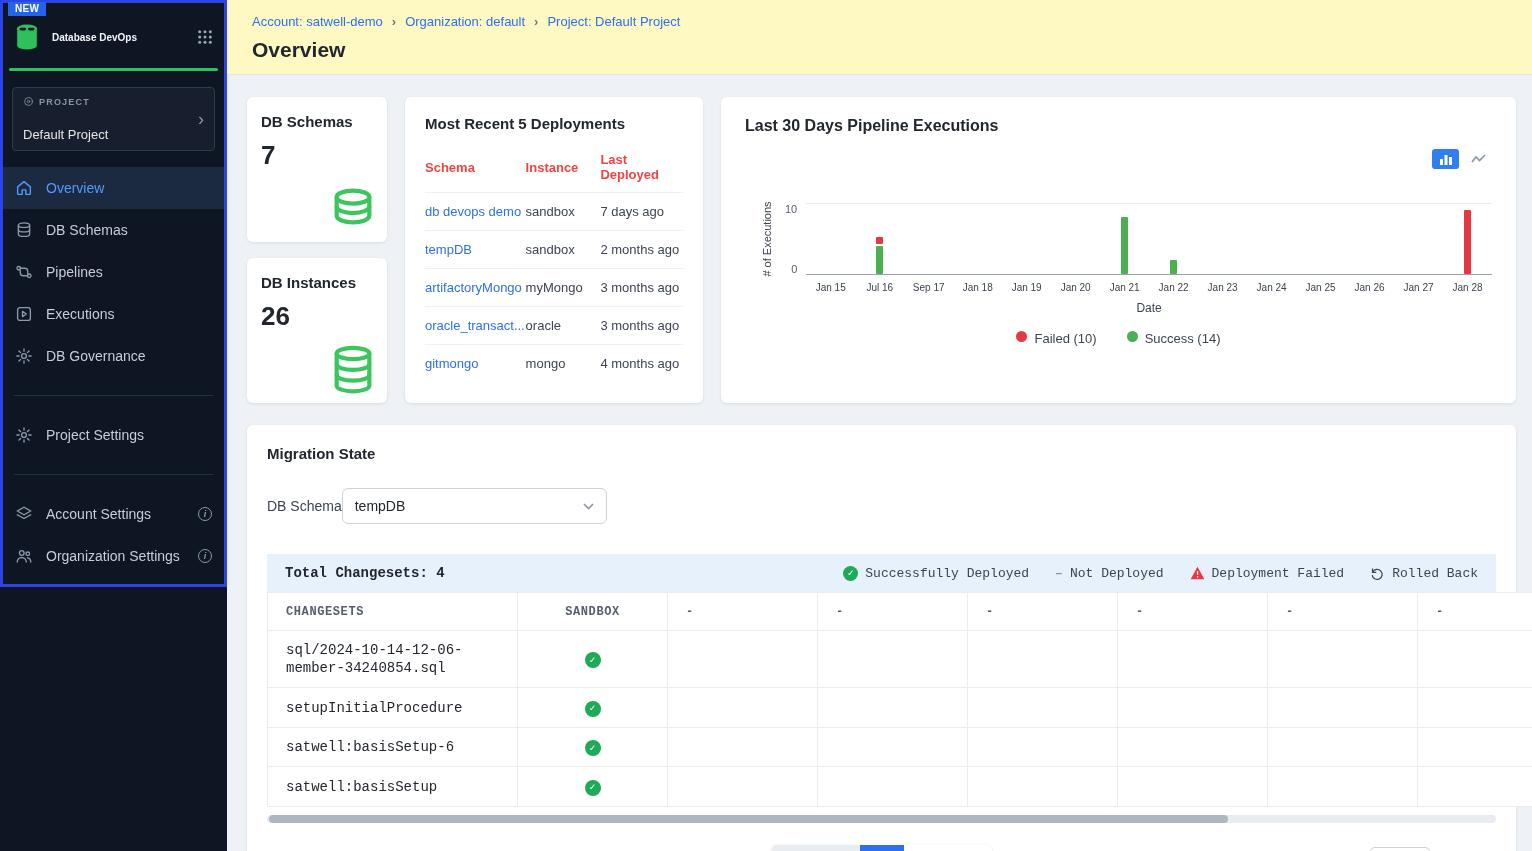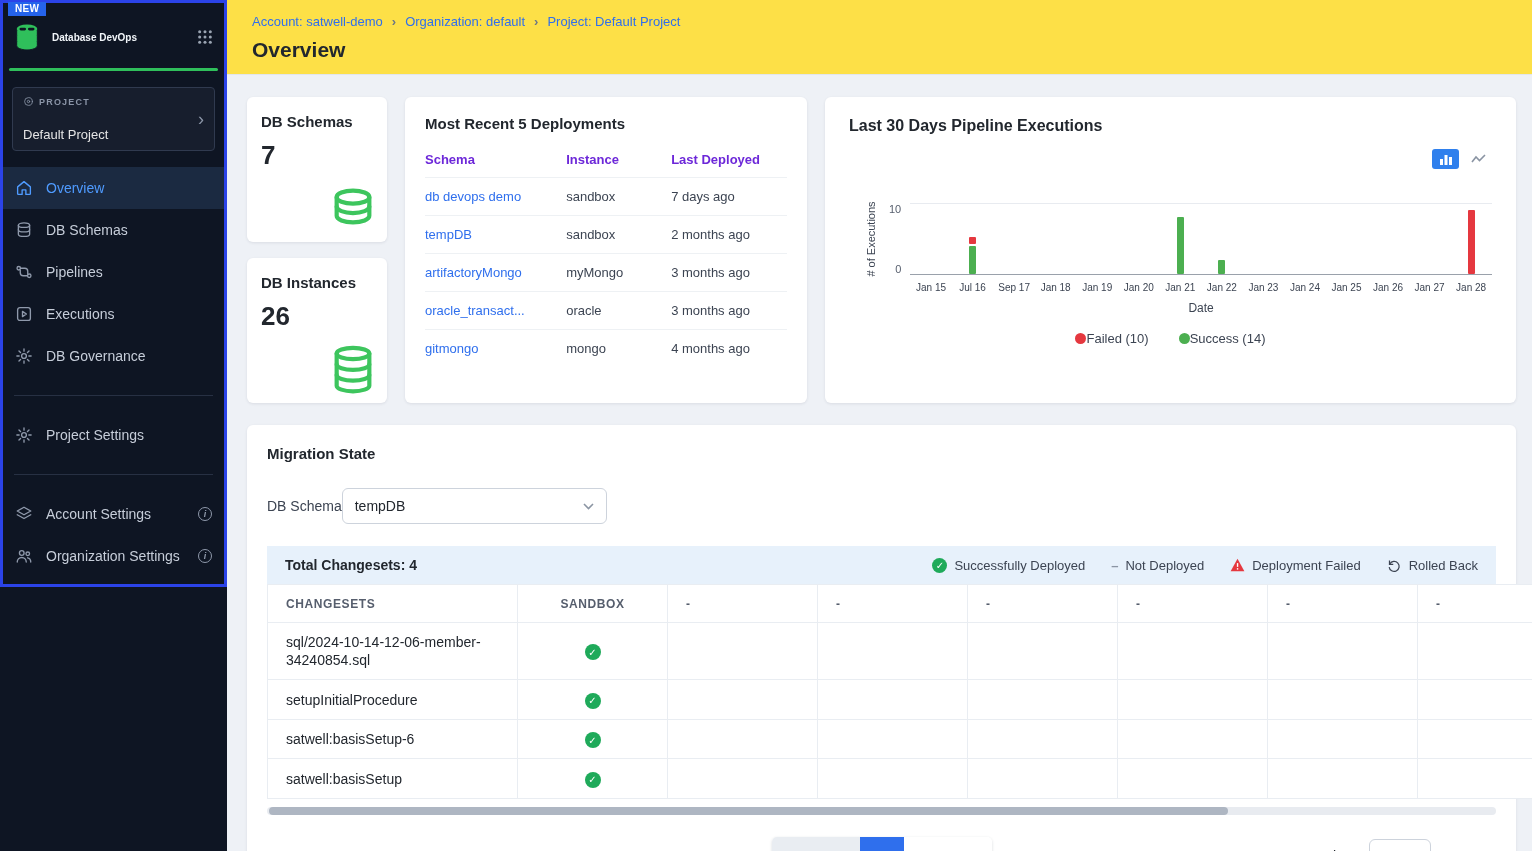--- a/index.html
+++ b/index.html
@@ -26,42 +26,42 @@
   .nav-item .nicon { width:18px; height:18px; color:#8f99ab; flex-shrink:0; }
   .nav-item.active { background:#1b2a41; color:#4f9bff; }
   .nav-item.active .nicon { color:#4f9bff; }
   .nav-divider { height:1px; background:#273043; margin:18px 14px; }
   .info-icon { margin-left:auto; width:14px; height:14px; border:1.3px solid #8f99ab; border-radius:50%; color:#8f99ab; font-size:9px; display:flex; align-items:center; justify-content:center; font-style:italic; font-weight:bold; }
 
   svg.stroke { fill:none; stroke:currentColor; stroke-width:1.8; stroke-linecap:round; stroke-linejoin:round; }
 
   
   .main { flex:1; min-width:0; display:flex; flex-direction:column; background:#eef1f6; }
-  .topbar { background:#fde047; border-bottom:1px solid #e2e6ec; padding:14px 18px 12px 25px; }
+  .topbar { background:#fef9c3; border-bottom:1px solid #e2e6ec; padding:14px 18px 12px 25px; }
   .breadcrumb { display:flex; align-items:center; gap:9px; font-size:13px; }
   .crumb { color:#2f6fed; cursor:pointer; text-decoration:none; }
   .crumb-sep { color:#6b7686; font-size:13px; font-weight:bold; }
   .page-title { font-size:21px; font-weight:bold; color:#22272e; margin-top:9px; }
 
   .content { padding:22px 16px 0 20px; flex:1; overflow:hidden; }
   .cards-row { display:flex; gap:18px; height:306px; }
   .card { background:#fff; border-radius:6px; box-shadow:0 1px 3px rgba(40,50,70,.10); }
 
   
   .stats-col { width:140px; display:flex; flex-direction:column; gap:16px; flex-shrink:0; }
   .stat-card { flex:1; padding:16px 14px; position:relative; overflow:hidden; }
   .stat-label { font-size:15px; font-weight:bold; color:#22272e; }
   .stat-value { font-size:26px; font-weight:bold; margin-top:10px; }
   .stat-icon { position:absolute; right:6px; bottom:4px; width:56px; height:56px; color:#3dc55d; }
 
   
-  .deploy-card { width:402px; padding:18px 20px; flex-shrink:0; }
+  .deploy-card { width:298px; padding:18px 20px; flex-shrink:0; }
   .card-title { font-size:15px; font-weight:bold; color:#22272e; }
   .deploy-table { width:100%; border-collapse:collapse; margin-top:12px; font-size:13px; table-layout:fixed; }
-  .deploy-table th { text-align:left; font-weight:bold; color:#6d28d9; padding:8px 0 10px; }
+  .deploy-table th { text-align:left; font-weight:bold; color:#ef4444; padding:8px 0 10px; }
   .deploy-table td { padding:11px 0; border-top:1px solid #eef1f4; color:#3c4452; white-space:nowrap; overflow:hidden; }
   .deploy-table .lnk { color:#2f6fed; cursor:pointer; }
 
   
   .chart-card { flex:1; padding:20px 24px 14px; min-width:0; display:flex; flex-direction:column; }
   .chart-head { display:flex; align-items:flex-start; }
   .chart-title { font-size:16px; font-weight:bold; }
   .chart-toggles { margin-left:auto; display:flex; gap:6px; margin-top:14px; }
   .tgl { width:27px; height:20px; border-radius:3px; display:flex; align-items:center; justify-content:center; cursor:pointer; }
   .tgl.active { background:#2f80ed; }
@@ -71,32 +71,32 @@
   .yticks { height:72px; display:flex; flex-direction:column; justify-content:space-between; align-items:flex-end; padding-right:9px; font-size:11px; color:#565e6d; flex-shrink:0; }
   .plot-col { flex:1; min-width:0; }
   .plot { height:72px; border-bottom:1.5px solid #9aa1ab; display:flex; position:relative; }
   .plot::before { content:""; position:absolute; left:0; right:0; top:0; height:1px; background:#e8ebf0; }
   .chart-col { flex:1; display:flex; flex-direction:column; justify-content:flex-end; align-items:center; gap:2px; }
   .bar { width:7px; border-radius:1px; }
   .x-labels { display:flex; margin-top:7px; }
   .x-label { flex:1; text-align:center; font-size:10px; color:#3c4452; }
   .x-title { text-align:center; font-size:12px; color:#3c4452; margin-top:8px; }
   .chart-legend { display:flex; justify-content:center; gap:30px; margin-top:16px; font-size:13px; color:#3c4452; }
-  .leg-item { display:flex; align-items:center; }
+  .leg-item { display:flex; align-items:flex-start; gap:7px; }
   .leg-dot { width:11px; height:11px; border-radius:50%; }
 
   
   .migration-card { margin-top:22px; padding:20px 0 18px; }
   .mig-title { font-size:15px; font-weight:bold; padding:0 20px; }
   .schema-row { display:flex; align-items:center; gap:0; margin:26px 20px 0; font-size:14px; color:#3c4452; }
   .select { background:#fff; border:1px solid #cdd3dc; border-radius:6px; height:36px; display:flex; align-items:center; justify-content:space-between; padding:0 12px; font-size:14px; color:#22272e; cursor:pointer; }
   .schema-select { width:265px; }
   .chev-down { color:#8b95a3; font-size:11px; }
 
-  .table-wrap { margin:22px 20px 0; }
+  .table-wrap { margin:30px 20px 0;font-family:Liberation Mono, monospace; }
   .total-band { background:#e7f1fb; height:38px; display:flex; align-items:center; padding:0 18px; }
   .total-label { font-size:14px; font-weight:bold; }
   .status-legend { margin-left:auto; display:flex; align-items:center; gap:26px; font-size:13px; color:#3c4452; }
   .sl-item { display:flex; align-items:center; gap:7px; }
   .dash-ico { color:#8b95a3; font-weight:bold; }
 
   .mig-table { width:100%; border-collapse:collapse; font-size:14px; table-layout:fixed; border:1px solid #e9edf2; }
   .mig-table th { height:38px; font-size:12px; letter-spacing:.05em; color:#565e6d; font-weight:bold; text-align:left; padding:0 18px; border:1px solid #e9edf2; background:#fff; }
   .mig-table td { border:1px solid #e9edf2; padding:10px 18px; background:#fff; color:#22272e; word-break:break-word; line-height:1.3; }
   .mig-table .c-status { text-align:center; }

